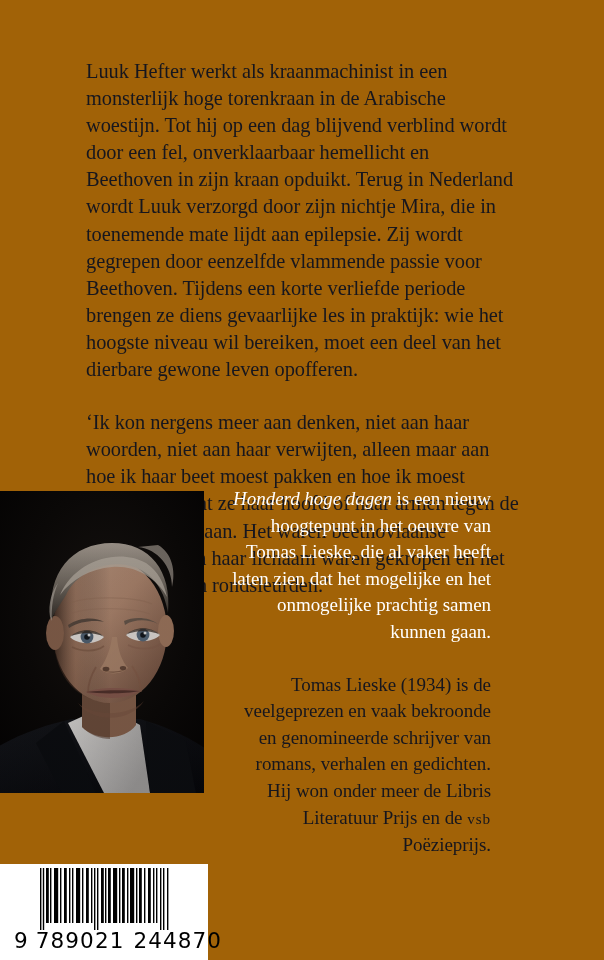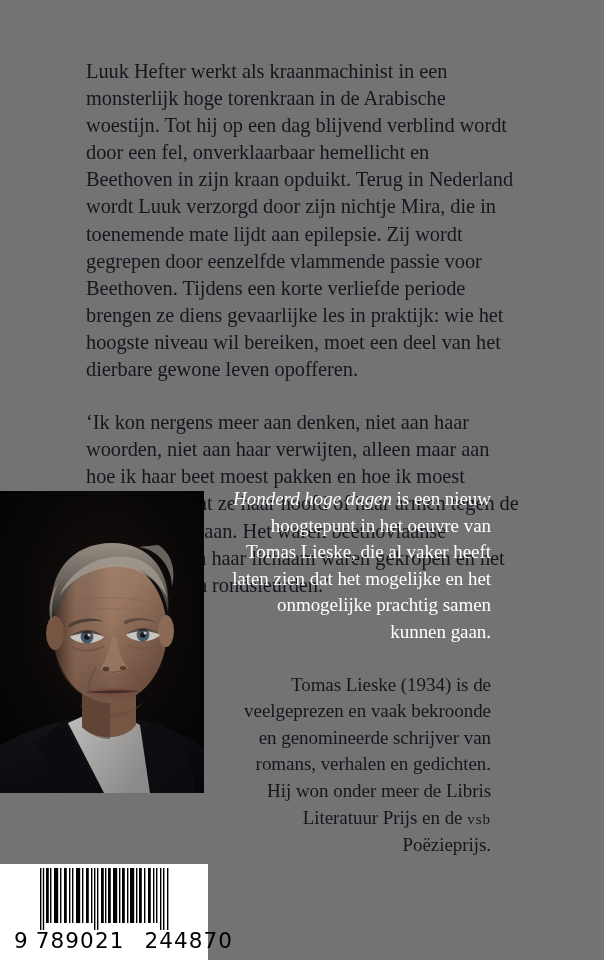--- a/index.html
+++ b/index.html
@@ -5,21 +5,21 @@
 <style>
   html, body {
     margin: 0;
     padding: 0;
     background: #5a5a5a;
   }
   .cover {
     position: relative;
     width: 604px;
     height: 960px;
-    background: #737373;
+    background: #a16207;
     overflow: hidden;
     font-family: "Liberation Serif", "DejaVu Serif", serif;
     -webkit-font-smoothing: antialiased;
   }
 
   
   .blurb {
     position: absolute;
     left: 86px;
     top: 58px;
@@ -101,21 +101,21 @@
     left: 14px;
     top: 64px;
     width: 185px;
     color: #000;
     font-family: "DejaVu Sans", sans-serif;
     font-size: 21.5px;
     letter-spacing: 1.1px;
     white-space: nowrap;
   }
   .barcode-digits .lead { margin-right: 7px; }
-  .barcode-digits .grp  { margin-right: 20px; }
+  .barcode-digits .grp  { margin-right: 9px; }
 </style>
 </head>
 <body>
 
 <div class="cover">
 
   <div class="blurb">
     <p>Luuk Hefter werkt als kraanmachinist in een monsterlijk hoge torenkraan in de Arabische woestijn. Tot hij op een dag blijvend verblind wordt door een fel, onverklaarbaar hemellicht en Beethoven in zijn kraan opduikt. Terug in Nederland wordt Luuk verzorgd door zijn nichtje Mira, die in toenemende mate lijdt aan epilepsie. Zij wordt gegrepen door eenzelfde vlammende passie voor Beethoven. Tijdens een korte verliefde periode brengen ze diens gevaarlijke les in praktijk: wie het hoogste niveau wil bereiken, moet een deel van het dierbare gewone leven opofferen.</p>
     <p class="quote">‘Ik kon nergens meer aan denken, niet aan haar woorden, niet aan haar verwijten, alleen maar aan hoe ik haar beet moest pakken en hoe ik moest verhinderen dat ze haar hoofd of haar armen tegen de bedrand zou slaan. Het waren beethoviaanse krachten die in haar lichaam waren gekropen en het opzweepten en rondsleurden.’</p>
   </div>

